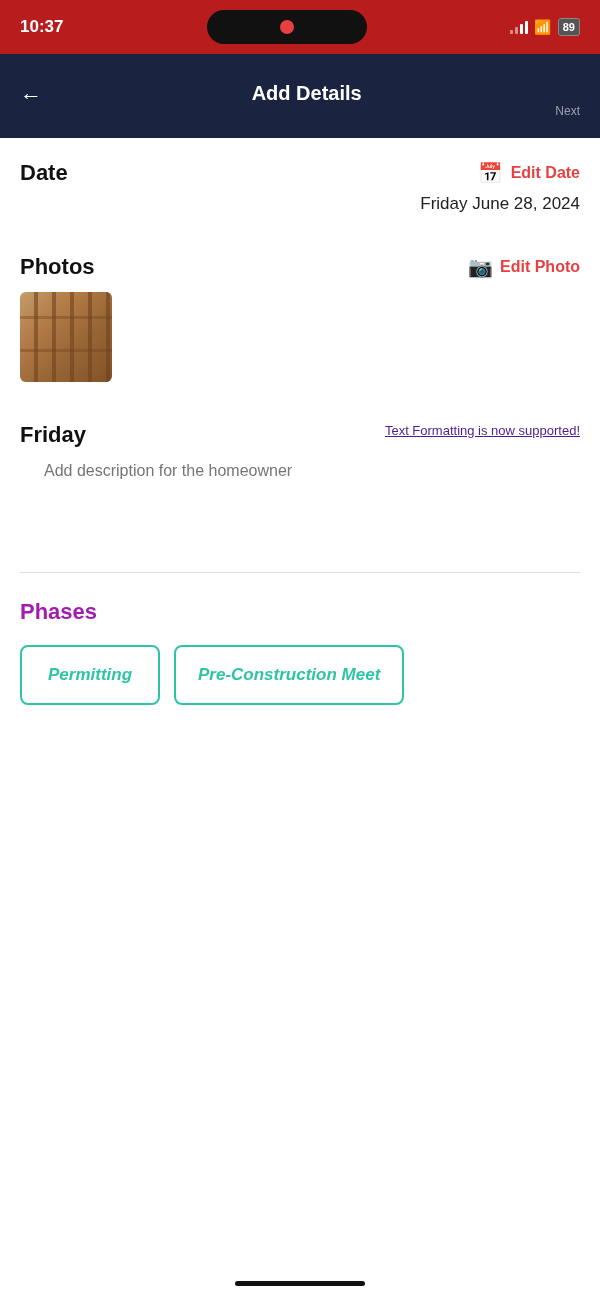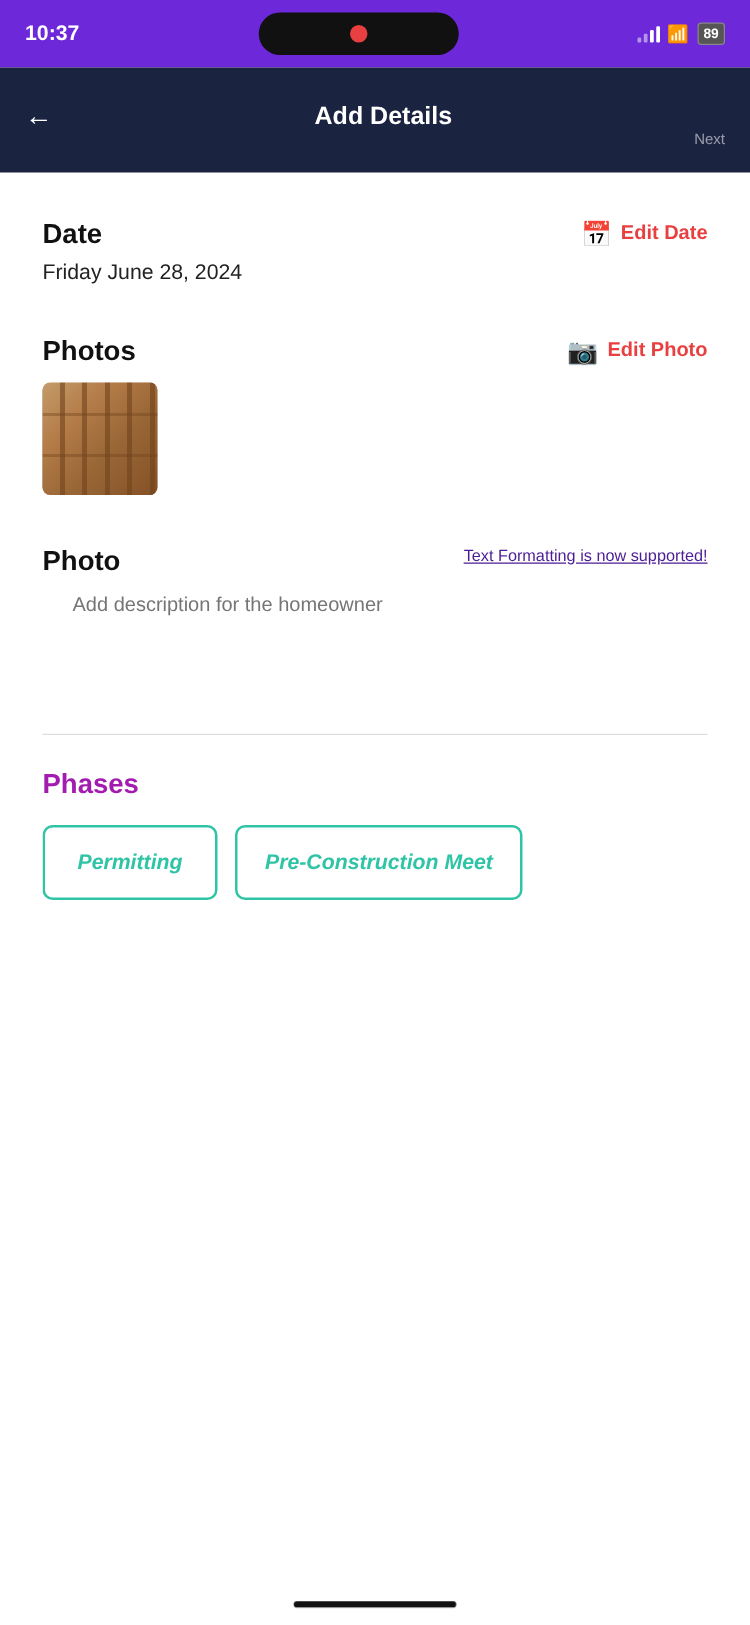--- a/index.html
+++ b/index.html
@@ -7,21 +7,21 @@
     body {
       width: 600px;
       min-height: 1300px;
       font-family: -apple-system, BlinkMacSystemFont, 'Helvetica Neue', Arial, sans-serif;
       background: #fff;
       overflow-x: hidden;
     }
 
     
     .status-bar {
-      background: #6d28d9;
+      background: #b91c1c;
       display: flex;
       align-items: center;
       justify-content: space-between;
       padding: 10px 20px;
       height: 54px;
     }
     .status-time {
       color: #fff;
       font-size: 17px;
       font-weight: 600;
@@ -97,21 +97,21 @@
     .nav-next {
       color: rgba(255,255,255,0.55);
       font-size: 12px;
       font-weight: 400;
       cursor: pointer;
       margin-top: 36px;
     }
 
     
     .content {
-      padding: 14px;
+      padding: 0;
     }
 
     
     .section {
       padding: 22px 20px 18px;
     }
 
     .section-header {
       display: flex;
       align-items: center;
@@ -138,20 +138,21 @@
     .edit-btn-label {
       color: #e84040;
       font-size: 16px;
       font-weight: 700;
     }
 
     .date-value {
       font-size: 17px;
       color: #222;
       margin-top: 6px;
+      text-align: right;
     }
 
     
     .photo-thumb {
       width: 92px;
       height: 90px;
       background: linear-gradient(135deg, #c8a87a 0%, #b07a4a 30%, #8a5c30 60%, #6b3d1a 100%);
       border-radius: 6px;
       margin-top: 12px;
       overflow: hidden;
@@ -318,21 +319,21 @@
       <div class="edit-btn">
         <span class="edit-btn-icon">📷</span>
         <span class="edit-btn-label">Edit Photo</span>
       </div>
     </div>
     <div class="photo-thumb"></div>
   </div>
 
   <div class="update-section">
     <div class="update-header">
-      <span class="section-title">Photo</span>
+      <span class="section-title">Friday</span>
       <span class="formatting-link">Text Formatting is now supported!</span>
     </div>
     <textarea class="description-area" placeholder="Add description for the homeowner" style=""></textarea>
   </div>
 
   <div class="heavy-divider"></div>
 
   <div class="phases-section">
     <div class="phases-title">Phases</div>
     <div class="phases-grid">

